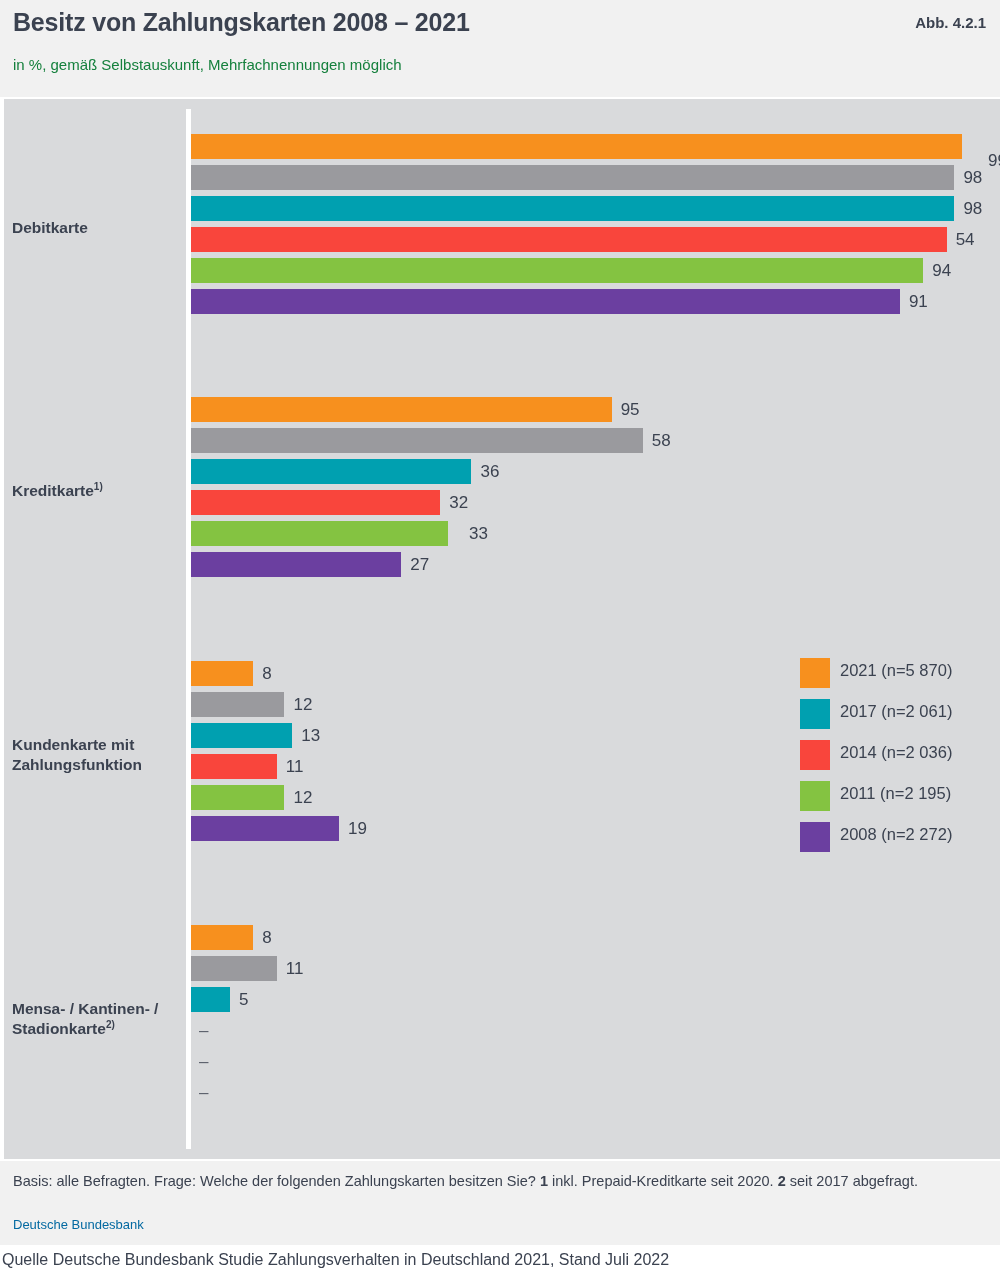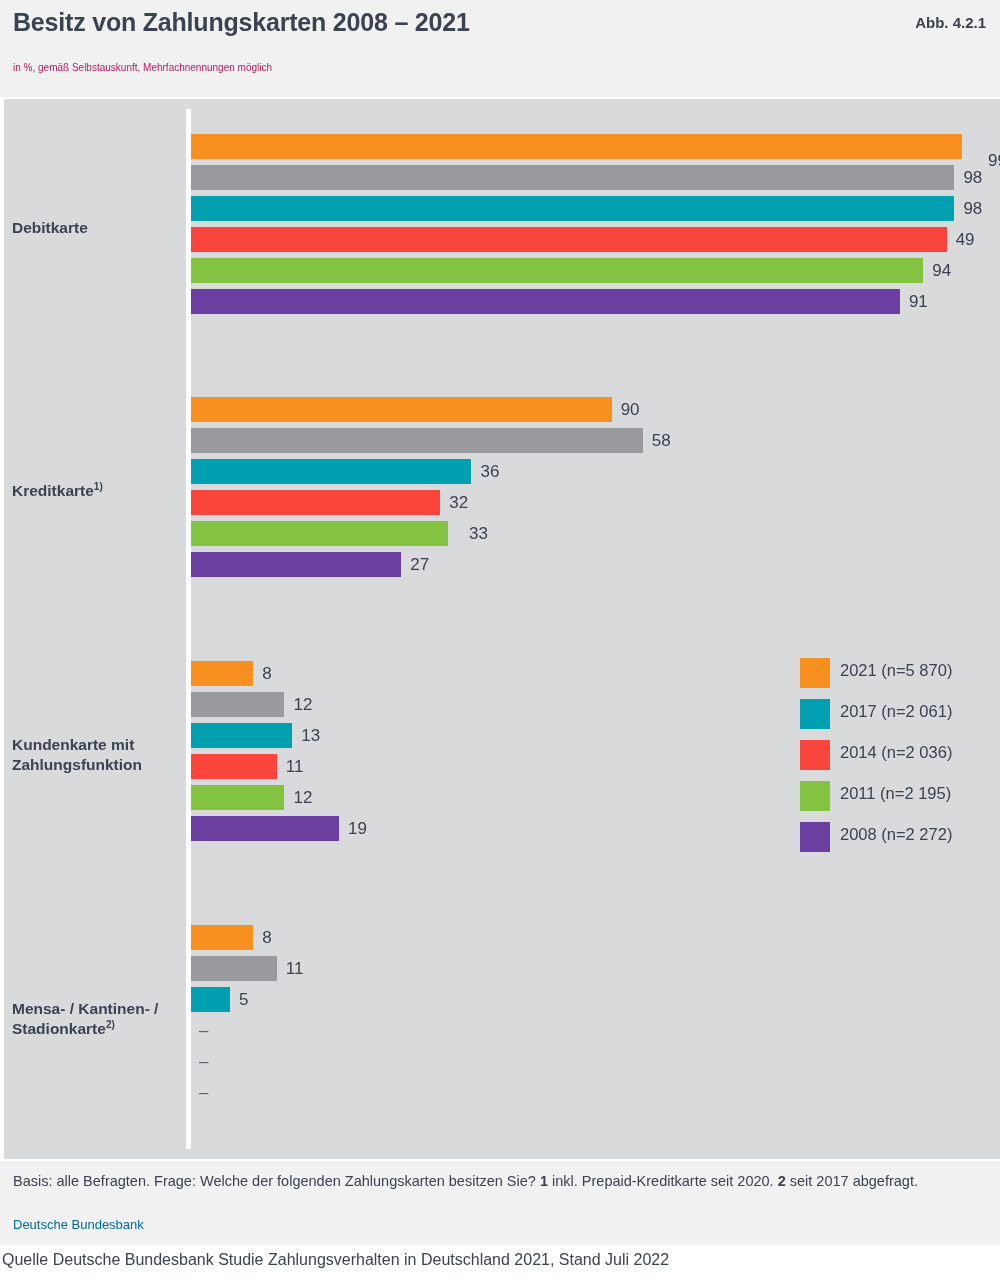--- a/index.html
+++ b/index.html
@@ -46,23 +46,23 @@
     right: 14px;
     top: 14px;
     font-size: 15px;
     font-weight: bold;
     color: #3b4250;
     white-space: nowrap;
   }
   .subtitle {
     position: absolute;
     left: 13px;
-    top: 62px;
-    font-size: 10px;
-    color: #be185d;
+    top: 56px;
+    font-size: 15px;
+    color: #15803d;
     white-space: nowrap;
   }
 
   
   .plot {
     position: absolute;
     left: 0;
     top: 99px;
     width: 1000px;
     height: 1060px;
@@ -232,36 +232,36 @@
           <div class="bar-row" style="top: 31px;">
             <div class="bar" style="width: 763.42px; background: rgb(154, 154, 158);"></div>
             <span class="bar-value" style="left: 772.42px;">98</span>
           </div>
           <div class="bar-row" style="top: 62px;">
             <div class="bar" style="width: 763.42px; background: rgb(0, 160, 176);"></div>
             <span class="bar-value" style="left: 772.42px;">98</span>
           </div>
           <div class="bar-row" style="top: 93px;">
             <div class="bar" style="width: 755.63px; background: rgb(249, 69, 60);"></div>
-            <span class="bar-value" style="left: 764.63px;">49</span>
+            <span class="bar-value" style="left: 764.63px;">54</span>
           </div>
           <div class="bar-row" style="top: 124px;">
             <div class="bar" style="width: 732.26px; background: rgb(132, 195, 65);"></div>
             <span class="bar-value" style="left: 741.26px;">94</span>
           </div>
           <div class="bar-row" style="top: 155px;">
             <div class="bar" style="width: 708.89px; background: rgb(107, 63, 160);"></div>
             <span class="bar-value" style="left: 717.89px;">91</span>
           </div>
         </div>
         <div class="group-label" style="top: 119px;">Debitkarte</div>
         <div class="group" style="top: 298px;">
           <div class="bar-row" style="top: 0px;">
             <div class="bar" style="width: 420.66px; background: rgb(247, 144, 30);"></div>
-            <span class="bar-value" style="left: 429.66px;">90</span>
+            <span class="bar-value" style="left: 429.66px;">95</span>
           </div>
           <div class="bar-row" style="top: 31px;">
             <div class="bar" style="width: 451.82px; background: rgb(154, 154, 158);"></div>
             <span class="bar-value" style="left: 460.82px;">58</span>
           </div>
           <div class="bar-row" style="top: 62px;">
             <div class="bar" style="width: 280.44px; background: rgb(0, 160, 176);"></div>
             <span class="bar-value" style="left: 289.44px;">36</span>
           </div>
           <div class="bar-row" style="top: 93px;">

